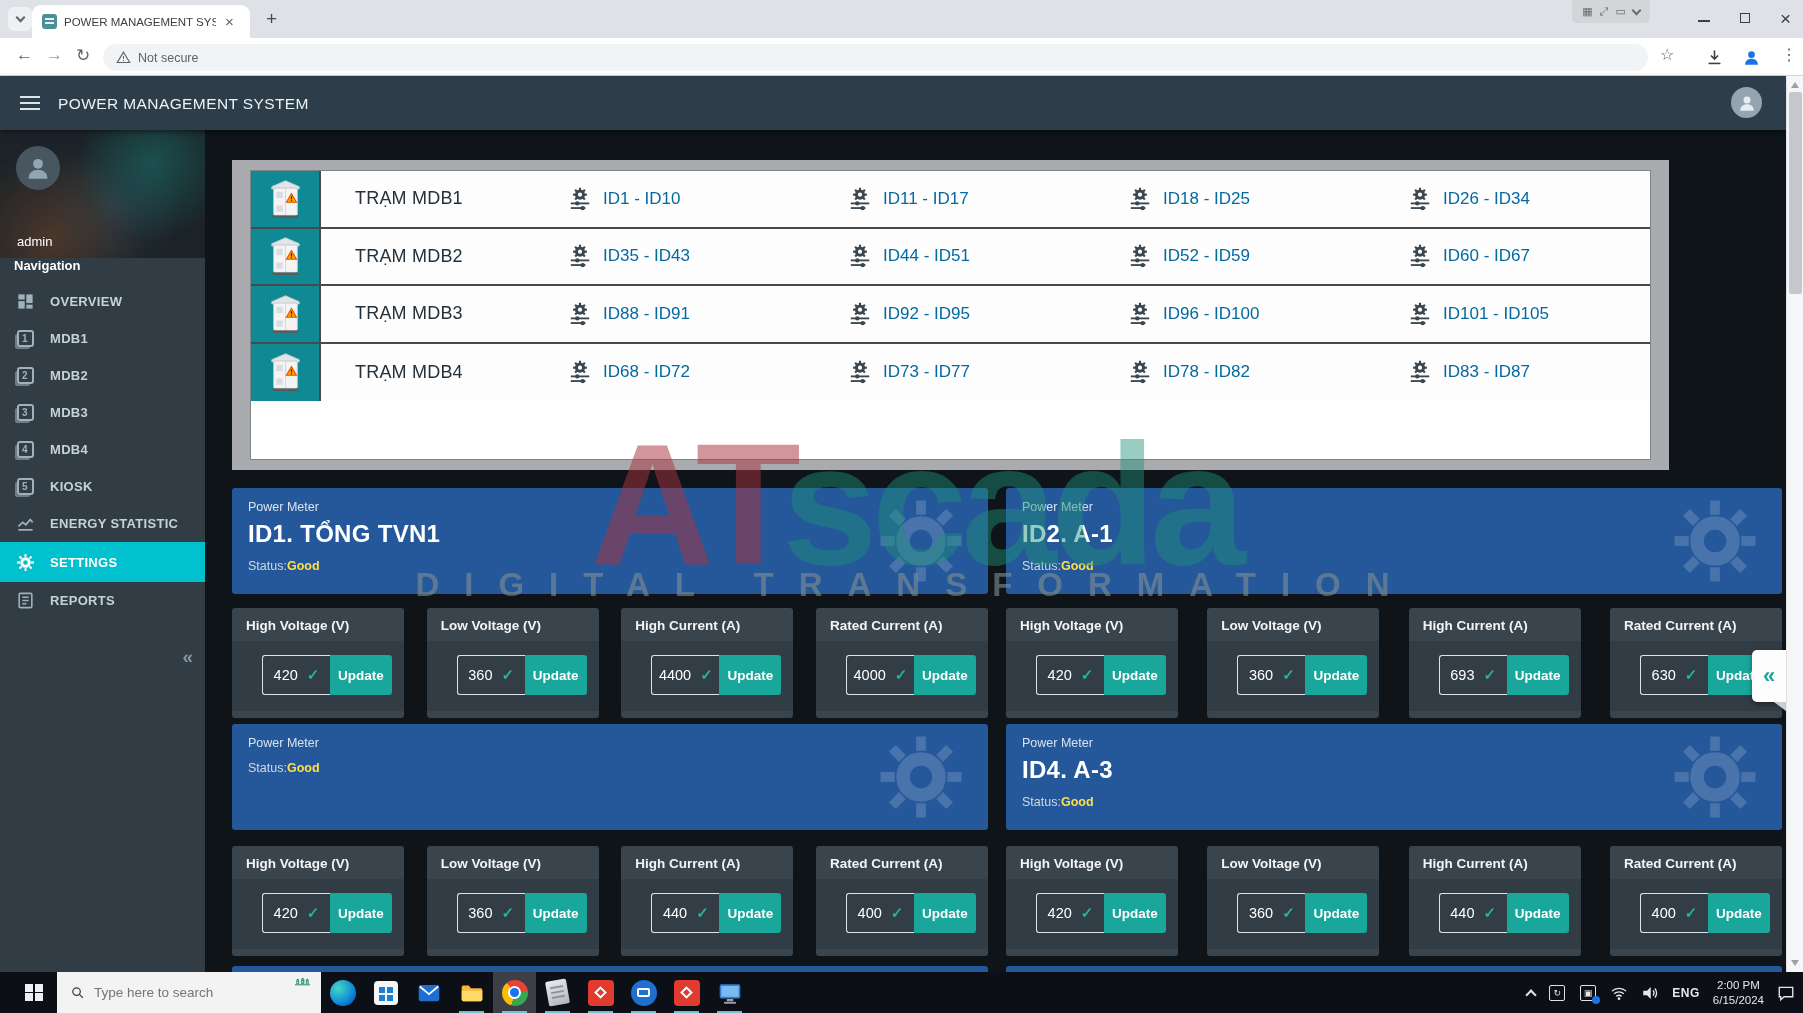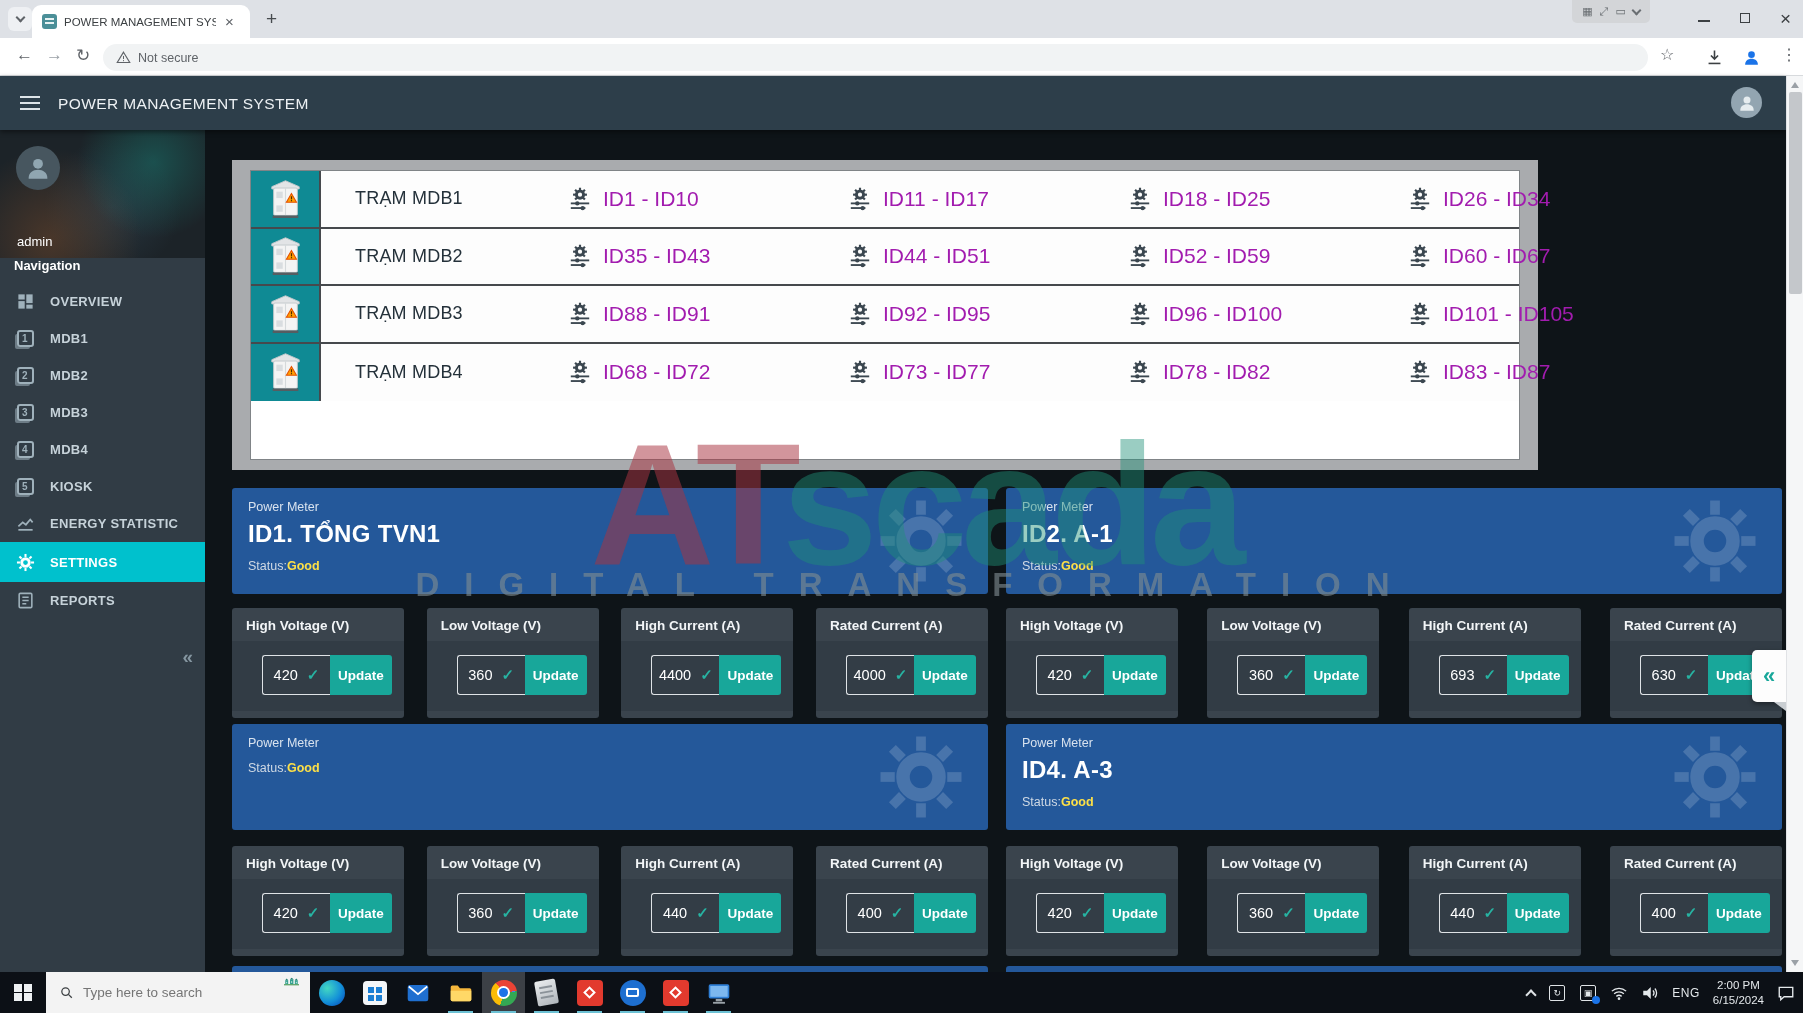--- a/index.html
+++ b/index.html
@@ -54,29 +54,29 @@
   .nav-item .nico svg{width:19px;height:19px;}
   .numico{width:17px;height:17px;border:2px solid #9fb1bb;border-radius:3px;font-size:10px;font-weight:700;display:flex;align-items:center;justify-content:center;color:#9fb1bb;box-shadow:-3px 3px 0 -1px rgba(159,177,187,.55);}
   .nav-item.active{background:#00c1cd;color:#fff;height:40px;}
   .nav-item.active .nico{color:#fff;}
   .collapse{position:absolute;right:14px;top:516px;color:#8596a0;font-size:19px;font-weight:700;letter-spacing:-2px;}
 
   
   .content{position:absolute;left:205px;top:130px;width:1581px;height:842px;background:#0e1418;overflow:hidden;}
 
   
-  .stframe{position:absolute;left:27px;top:30px;width:1306px;height:310px;background:#a9abae;padding:10px 18px;}
+  .stframe{position:absolute;left:27px;top:30px;width:1437px;height:310px;background:#a9abae;padding:10px 18px;}
   .sttable{width:100%;height:100%;background:#fff;border:1px solid #808487;}
   .st-row{height:57.5px;display:flex;background:#fdfdfd;border-bottom:2px solid #46494d;}
   .st-row:last-child{border-bottom:none;}
   .st-icon{width:70px;background:#0f8a94;border-right:2px solid #46494d;display:flex;align-items:center;justify-content:center;flex:none;}
   .st-icon svg{width:37px;height:42px;}
   .st-body{flex:1;display:flex;align-items:center;}
   .st-name{width:246px;padding-left:34px;font-size:18px;color:#24313a;font-weight:500;letter-spacing:.2px;}
-  .st-range{width:280px;display:flex;align-items:center;gap:10px;font-size:21px;color:#a21caf;}
+  .st-range{width:280px;display:flex;align-items:center;gap:10px;font-size:17px;color:#0369a1;}
   .st-range svg{width:26px;height:26px;color:#3b4750;flex:none;}
 
   
   .card-head{position:absolute;height:106px;background:#24589a;border-radius:3px;padding:12px 16px;color:#fff;overflow:hidden;z-index:3;}
   .ch-type{font-size:12.5px;color:#d8e2ee;}
   .ch-title{font-size:24px;font-weight:700;letter-spacing:.3px;margin-top:6px;}
   .ch-status{font-size:12.5px;color:#cfd9e4;margin-top:11px;}
   .ch-status b{color:#fde047;margin-left:0;}
   .ch-gear{position:absolute;right:22px;top:8px;width:90px;height:90px;color:rgba(255,255,255,.17);}
   .m0{left:27px;top:358px;width:756px;}
@@ -114,21 +114,21 @@
   .pulltab::after{content:"";position:absolute;right:0;bottom:-9px;border-left:12px solid transparent;border-top:9px solid #c9ced2;}
 
   
   .pagescroll{position:absolute;right:0;top:76px;width:17px;height:896px;background:#f5f6f7;border-left:1px solid #e1e3e6;z-index:7;}
   .sarrow{position:absolute;left:4px;width:0;height:0;border-left:4.5px solid transparent;border-right:4.5px solid transparent;}
   .sup{top:6px;border-bottom:6px solid #9aa0a6;}
   .sdown{bottom:6px;border-top:6px solid #9aa0a6;}
   .sthumb{position:absolute;left:2px;top:16px;width:13px;height:202px;background:#c4c7cb;border-radius:2px;}
 
   
-  .taskbar{position:absolute;left:0;top:972px;width:100%;height:41px;background:#0c1016;display:flex;align-items:stretch;z-index:20;}
+  .taskbar{position:absolute;left:0;top:972px;width:100%;height:41px;background:#0c1016;display:flex;align-items:stretch;z-index:20;padding-left:11px;}
   .startbtn{width:46px;display:flex;align-items:center;justify-content:center;}
   .winlogo{display:grid;grid-template-columns:8px 8px;grid-template-rows:8px 8px;gap:1.6px;}
   .winlogo span{background:#eef1f3;}
   .tsearch{width:264px;background:#f3f3f3;display:flex;align-items:center;position:relative;}
   .tsearch svg{width:15px;height:15px;color:#3c4043;margin:0 9px 0 13px;flex:none;}
   .tsearch input{border:none;background:transparent;outline:none;font-size:13.5px;color:#444;width:150px;}
   .castle{position:absolute;right:2px;top:2px;width:72px;height:37px;}
   .tb-ico{width:43px;display:flex;align-items:center;justify-content:center;position:relative;}
   .tb-ico.run::after{content:"";position:absolute;bottom:0;left:9px;right:9px;height:2.5px;background:#6cc1d4;}
   .tb-ico.active{background:#3c4046;}
@@ -146,21 +146,21 @@
   .redapp i{display:block;width:9px;height:9px;border:2.4px solid #fff;transform:rotate(45deg);}
   .blueapp{width:26px;height:26px;border-radius:50%;background:#1e6fd0;display:flex;align-items:center;justify-content:center;}
   .blueapp i{display:block;width:13px;height:9px;border:2px solid #fff;border-radius:2px;}
   .monitorico{width:26px;height:26px;}
   .tray{margin-left:auto;display:flex;align-items:center;gap:13px;padding-right:8px;color:#e4e8eb;}
   .tray .chevup{width:8px;height:8px;border-right:2px solid #dfe3e6;border-bottom:2px solid #dfe3e6;transform:rotate(-135deg);margin-top:4px;}
   .trayico{width:18px;height:18px;color:#e4e8eb;position:relative;}
   .trayico svg{width:18px;height:18px;}
   .trayico .sq{position:absolute;inset:1px;border:1.6px solid #dfe3e6;border-radius:2px;font-size:9px;display:flex;align-items:center;justify-content:center;}
   .bluedot{position:absolute;right:-3px;bottom:-2px;width:8px;height:8px;border-radius:50%;background:#1a73e8;}
-  .lang{font-size:12px;letter-spacing:.5px;}
+  .lang{font-size:12px;letter-spacing:.5px;font-weight:bold;}
   .clock{font-size:11.5px;text-align:center;line-height:1.3;}
 </style>
 </head>
 <body>
 
 <svg width="0" height="0" style="position:absolute">
   <symbol id="i-person" viewBox="0 0 24 24">
       <circle cx="12" cy="8.4" r="4.2" fill="currentColor"></circle>
       <path d="M4 20.5c0-4.4 3.6-7 8-7s8 2.6 8 7v.8H4z" fill="currentColor"></path>
     </symbol>

